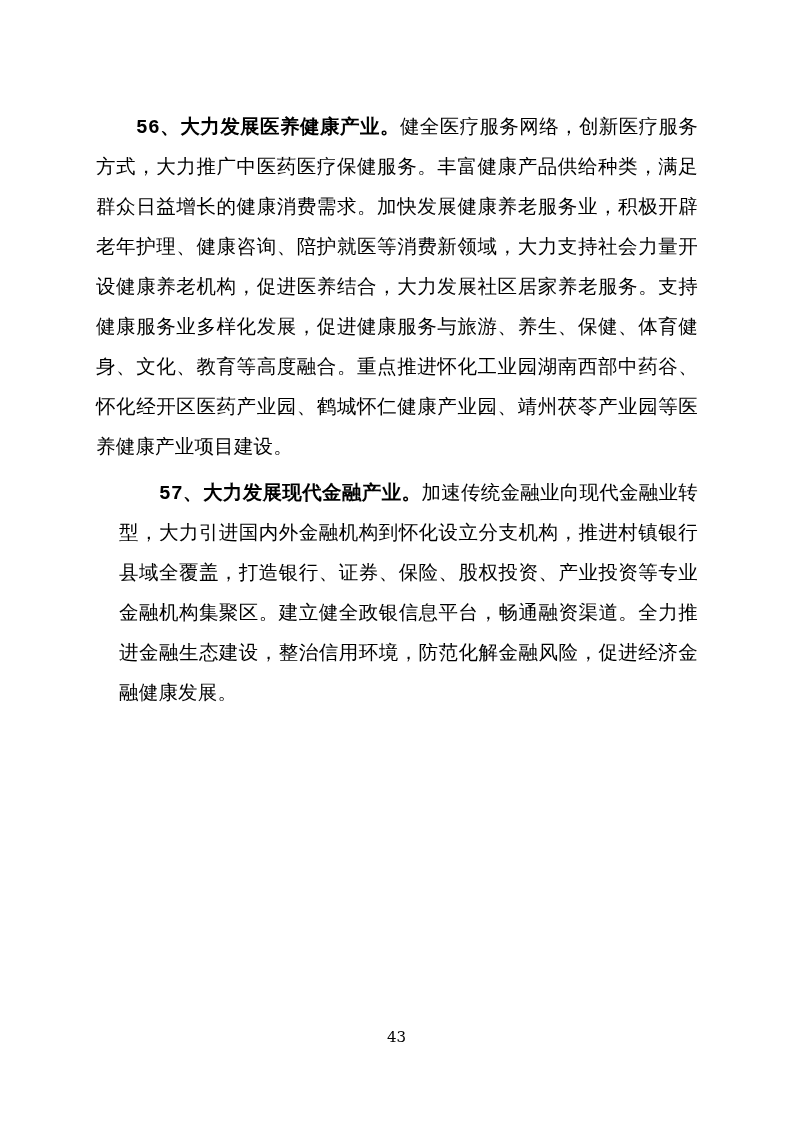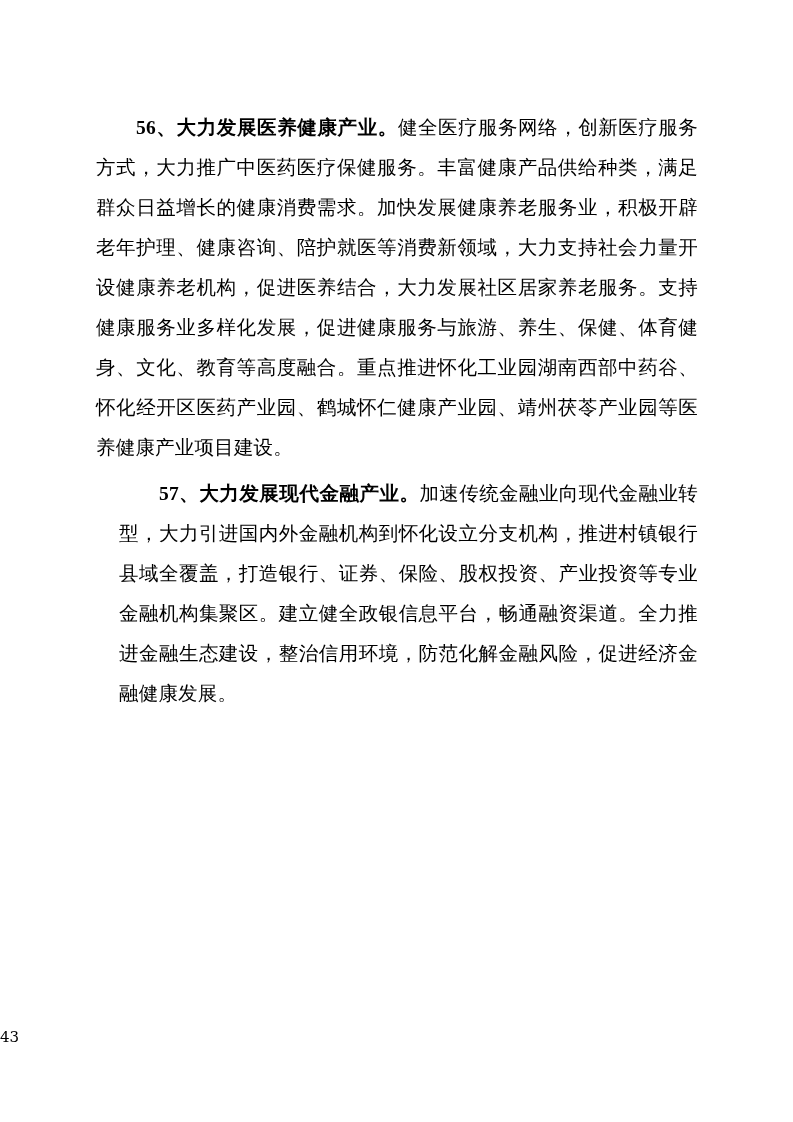--- a/index.html
+++ b/index.html
@@ -16,21 +16,21 @@
     overflow: hidden;
     box-sizing: border-box;
   }
   .content {
     position: absolute;
     left: 96px;
     top: 108px;
     width: 602px;
   }
   .para {
-    font-family: Liberation Serif, serif;
+    font-family: Liberation Mono, monospace;
     font-size: 19.5px;
     line-height: 40px;
     color: #000000;
     text-align: justify;
     text-justify: inter-ideograph;
     margin: 0 0 2px 0;
     letter-spacing: 0.2px;
   }
   .para + .para {
     margin-top: 6px;
@@ -42,20 +42,21 @@
   }
   .heading-run {
     font-weight: bold;
     letter-spacing: 0.3px;
   }
   .page-number {
     position: absolute;
     left: 0;
     right: 0;
     top: 1028px;
+    text-align: center;
     font-family: "DejaVu Serif", "Liberation Serif", serif;
     font-size: 15px;
     color: #000000;
   }
 </style>
 </head>
 <body>
 
 <div class="page">
   <div class="content">

